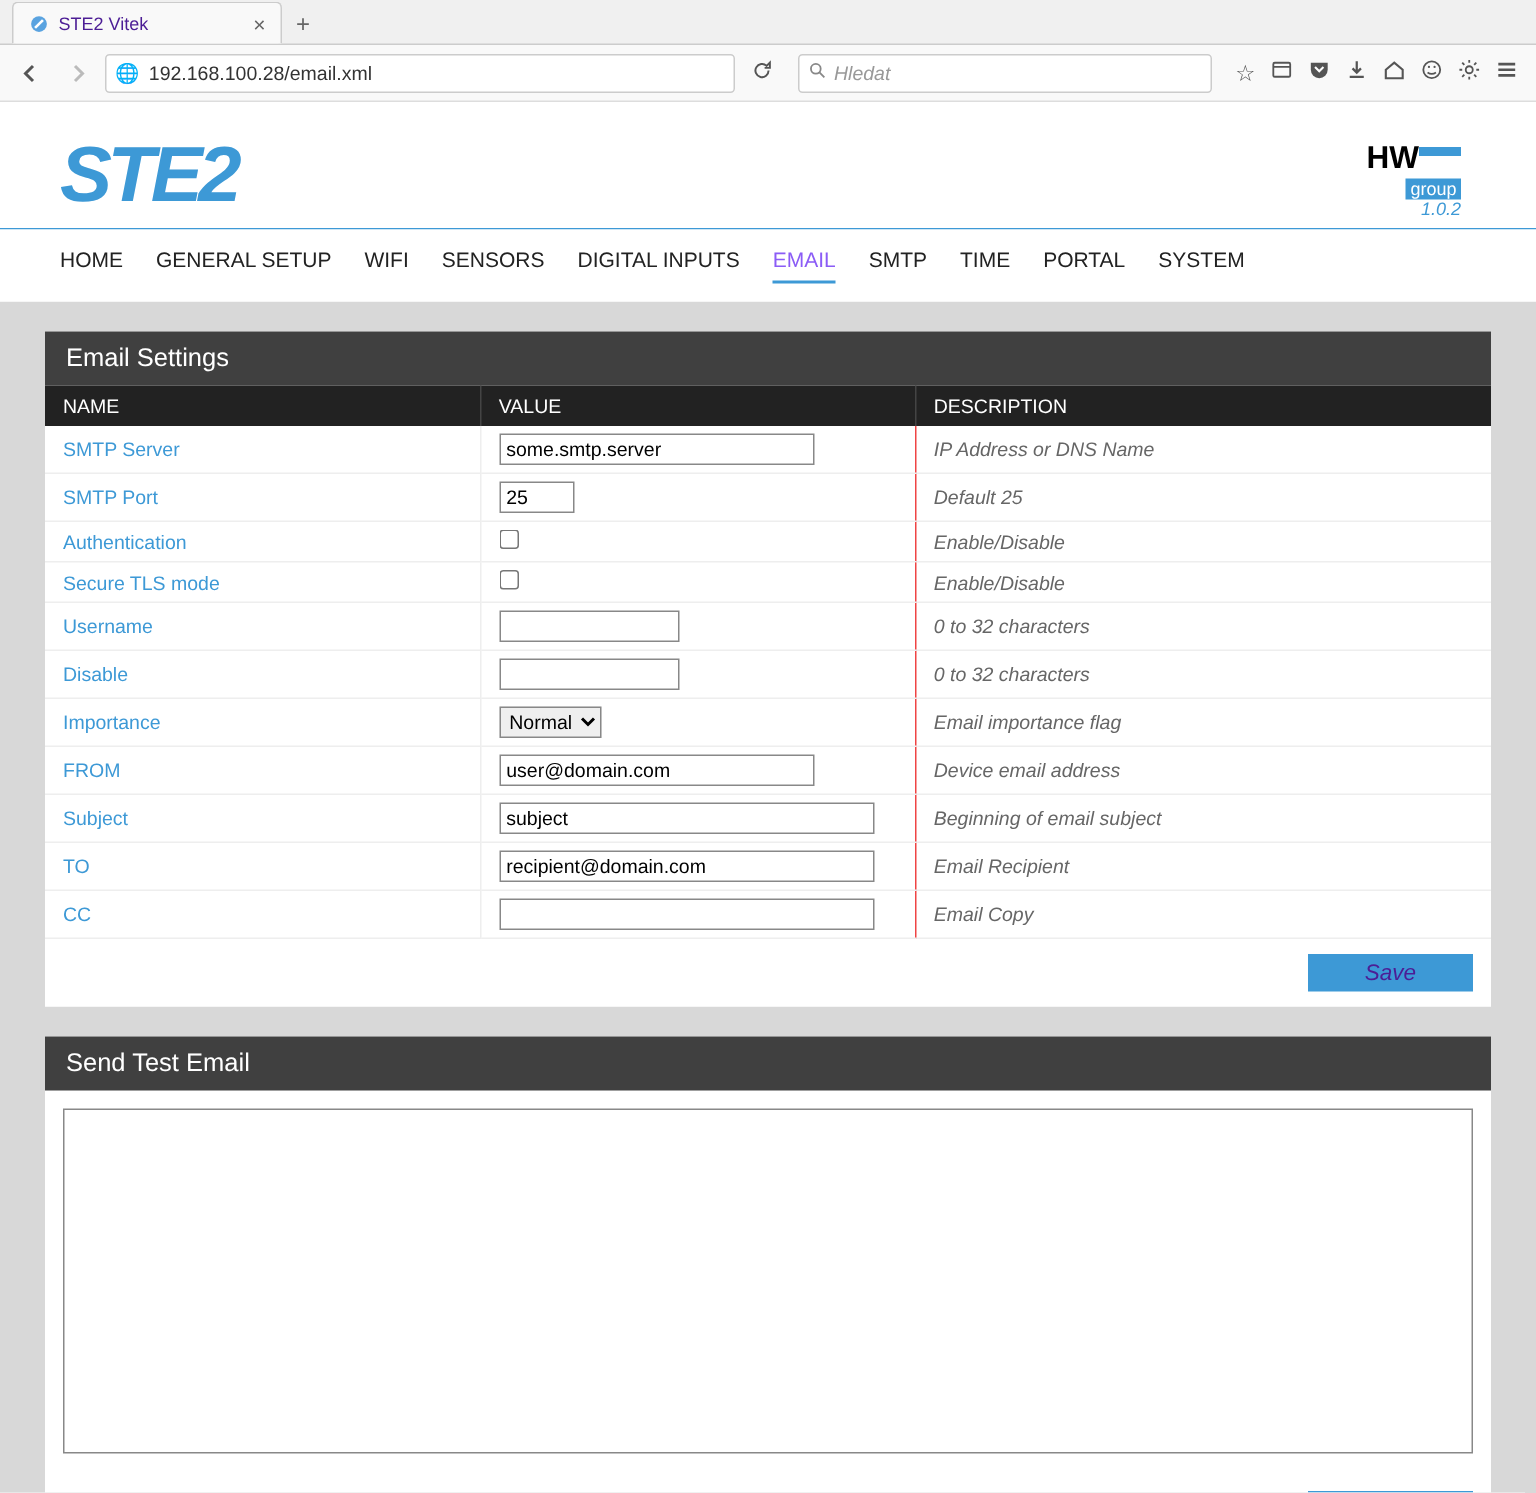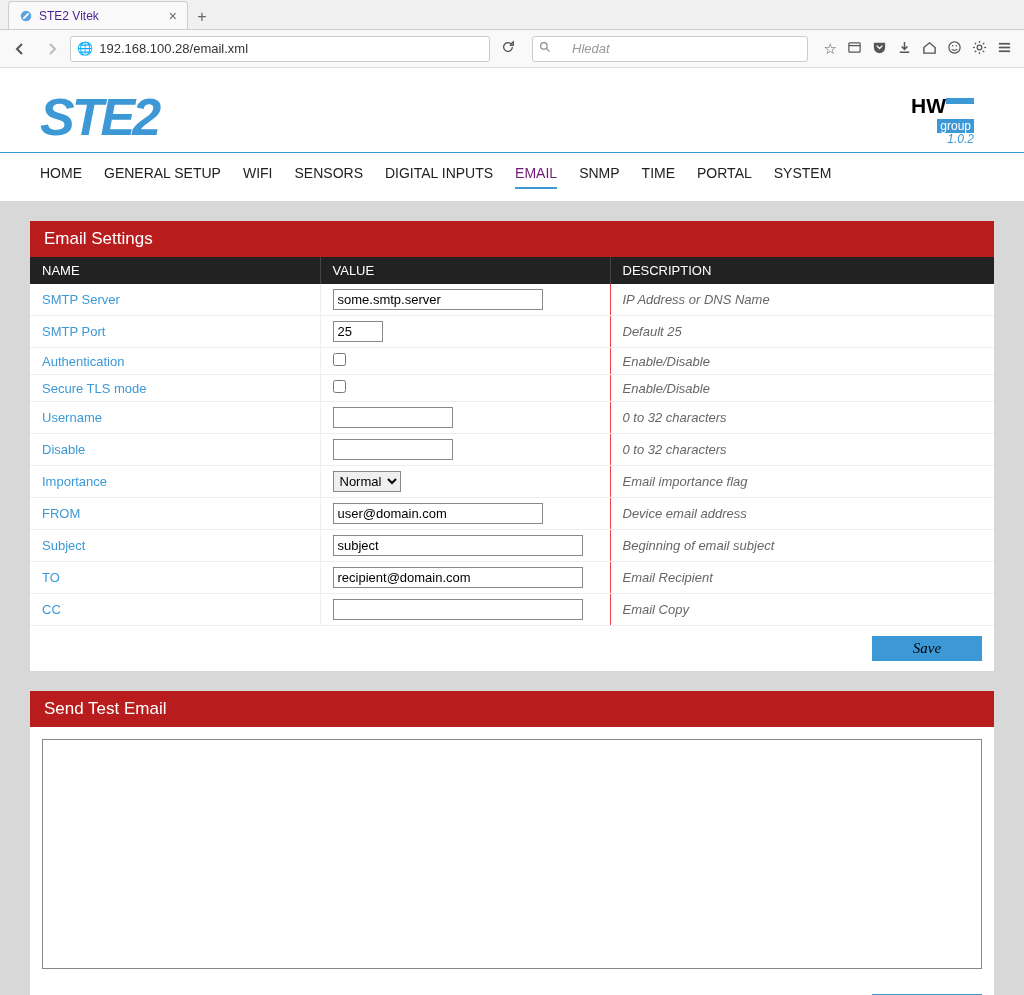--- a/index.html
+++ b/index.html
@@ -102,21 +102,21 @@
 }
 .search-box {
   flex: 1;
   height: 26px;
   background: #fff;
   border: 1px solid #ccc;
   border-radius: 3px;
   display: flex;
   align-items: center;
   padding: 0 6px;
-  gap: 20px;
+  gap: 4px;
   margin-left: 6px;
   margin-right: 6px;
 }
 .search-glass { color: #888; }
 .search-text { font-style: italic; color: #999; }
 .toolbar-icons { display:flex; gap:10px; padding: 0 6px; align-items:center; }
 .toolbar-icons .ti { color:#555; font-size:15px; }
 
 
 .page {
@@ -177,32 +177,32 @@
   padding: 12px 0 12px 40px;
   background: #fff;
 }
 .main-nav a {
   font-size: 14px;
   color: #222;
   text-decoration: none;
   padding-bottom: 6px;
 }
 .main-nav a.active {
-  color: #701a75;
+  color: #8b5cf6;
   border-bottom: 2px solid #3d99d6;
 }
 .content {
   padding: 20px 30px;
 }
 .panel {
   background: #fff;
   margin-bottom: 20px;
 }
 .panel-header {
-  background: #b91c1c;
+  background: #404040;
   color: #fff;
   font-size: 17px;
   padding: 8px 14px;
 }
 table.settings {
   width: 100%;
   border-collapse: collapse;
 }
 table.settings th {
   background: #222;
@@ -235,28 +235,27 @@
   padding: 1px 2px;
   font-size: 13px;
 }
 .btn-row {
   padding: 10px 12px;
   text-align: right;
   background: #fff;
 }
 .btn {
   background: #3d99d6;
-  color: #000000;
+  color: #4c1d95;
   border: none;
   padding: 4px 0;
   font-size: 15px;
   font-style: italic;
   width: 110px;
   cursor: pointer;
-  font-family: Liberation Serif, serif;
 }
 .test-textarea {
   margin: 12px;
   width: calc(100% - 24px);
   height: 230px;
   border: 1px solid #888;
   resize: none;
   font-family: inherit;
 }
 </style>
@@ -381,21 +380,21 @@
       </div>
     </div>
     <hr class="hr-line">
     <div class="main-nav">
       <a>HOME</a>
       <a>GENERAL SETUP</a>
       <a>WIFI</a>
       <a>SENSORS</a>
       <a>DIGITAL INPUTS</a>
       <a class="active">EMAIL</a>
-      <a>SNMP</a>
+      <a>SMTP</a>
       <a>TIME</a>
       <a>PORTAL</a>
       <a>SYSTEM</a>
     </div>
   </div>
 
   <div class="content">
 
     <div class="panel">
       <div class="panel-header">Email Settings</div>

